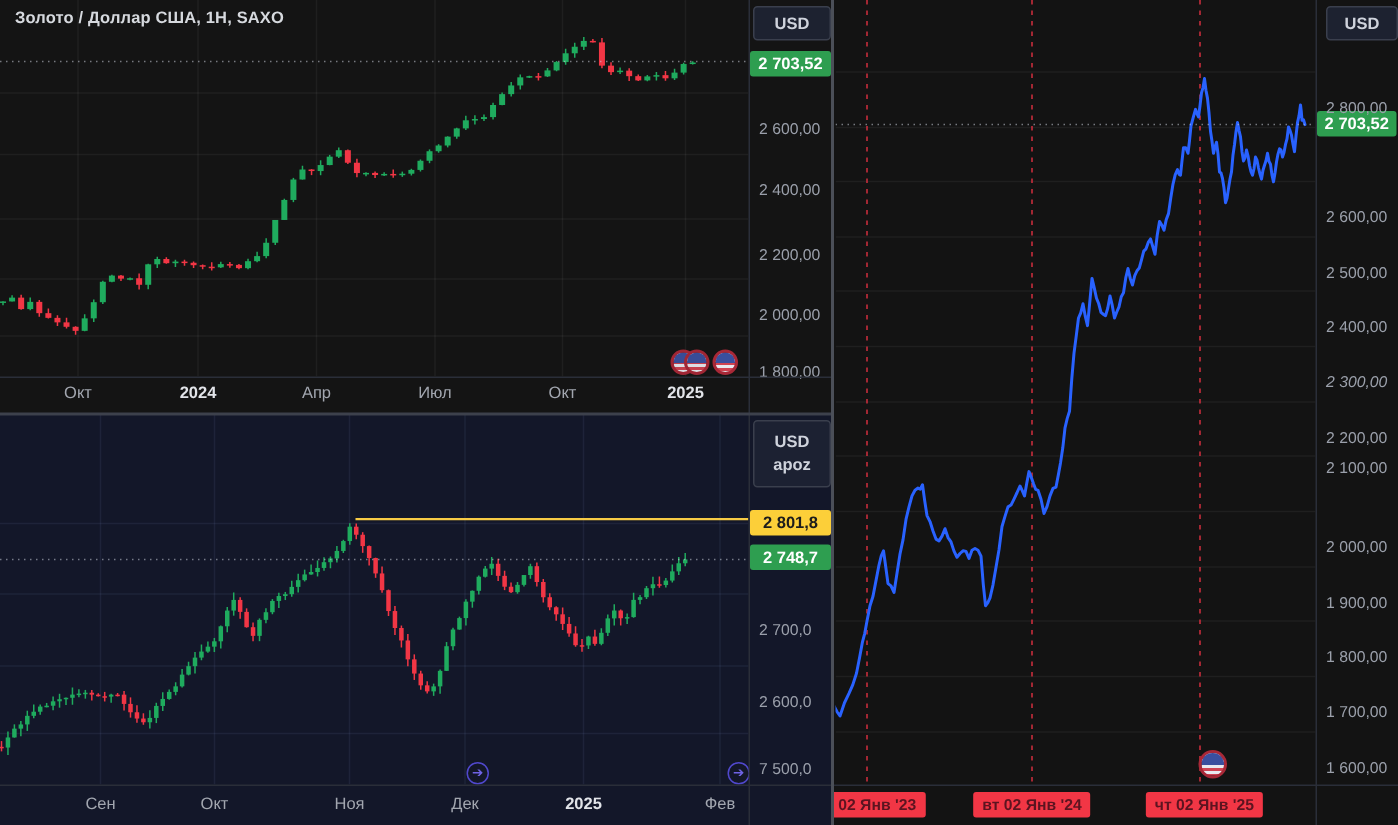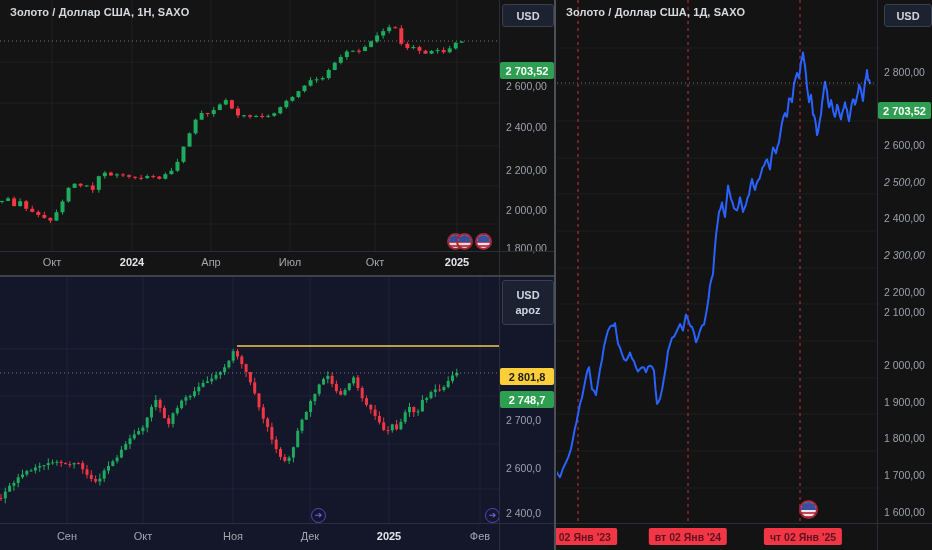--- a/index.html
+++ b/index.html
@@ -9,21 +9,21 @@
   #pane-tl{left:0;top:0;width:556px;height:276px;background:#141414;}
   #pane-bl{left:0;top:276px;width:556px;height:274px;background:#131729;}
   #pane-r{left:556px;top:0;width:376px;height:550px;background:#131313;}
   #charts{position:absolute;left:0;top:0;z-index:2;pointer-events:none;}
   .overlay{position:absolute;z-index:3;}
   .title{font-size:11px;font-weight:600;color:#d6d9de;letter-spacing:.1px;}
   .cur-box{border:1px solid #3a3f4d;background:#1d2230;color:#cfd3dc;
            font-size:11px;font-weight:600;border-radius:3px;text-align:center;
            display:flex;flex-direction:column;justify-content:center;gap:3px;}
   .badge{font-size:11px;font-weight:600;border-radius:2px;display:flex;
-         align-items:center;justify-content:center;margin-top:28px;}
+         align-items:center;justify-content:center;}
   .sep{position:absolute;z-index:4;background:#2a2e39;}
   .ylbl{position:absolute;transform:translateY(-50%);color:#9ba0ab;font-size:10.5px;white-space:nowrap;margin-top:24px;}
   .xlbl{position:absolute;transform:translateX(-50%);color:#a2a6af;font-size:11px;white-space:nowrap;}
   .xlbl.bold{color:#e2e4e9;font-weight:700;}
   .flag{position:absolute;width:13px;height:13px;border-radius:50%;
         border:2px solid #a82837;overflow:hidden;
         background:repeating-linear-gradient(#e8e9ef 0 2px,#cf4452 2px 4px);}
   .flag::after{content:"";position:absolute;left:0;top:0;width:100%;height:50%;background:#3a4f9e;}
   .circ-arrow{position:absolute;width:13px;height:13px;border:1.5px solid #544bd6;
         border-radius:50%;color:#7468f0;font-size:9px;line-height:13px;text-align:center;opacity:.95;}
@@ -469,21 +469,20 @@
     </svg>
 
   <div class="sep" style="left:499px;top:0;width:1px;height:550px;"></div>
   <div class="sep" style="left:0;top:251px;width:556px;height:1px;"></div>
   <div class="sep" style="left:0;top:275px;width:556px;height:2px;background:#3d414c;"></div>
   <div class="sep" style="left:0;top:523px;width:932px;height:1px;"></div>
   <div class="sep" style="left:554px;top:0;width:2px;height:550px;background:#4b4f58;"></div>
   <div class="sep" style="left:877px;top:0;width:1px;height:550px;"></div>
 
   <div class="overlay title" style="left:10px;top:6px;">Золото / Доллар США, 1Н, SAXO</div>
-  <div class="overlay title" style="left:566px;top:6px;">Золото / Доллар США, 1Д, SAXO</div>
 
   <div class="overlay cur-box" style="left:502px;top:4px;width:50px;height:21px;">
     <span>USD</span>
   </div>
   <div class="overlay cur-box" style="left:502px;top:280px;width:50px;height:43px;background:#1c2132;">
     <span>USD</span>
     <span>apoz</span>
   </div>
   <div class="overlay cur-box" style="left:884px;top:4px;width:46px;height:21px;">
     <span>USD</span>
@@ -497,26 +496,26 @@
   <div id="ylbl-tl" class="overlay">
       <span class="ylbl" style="left: 506px; top: 62px;">2 600,00</span>
       <span class="ylbl" style="left: 506px; top: 103px;">2 400,00</span>
       <span class="ylbl" style="left: 506px; top: 146px;">2 200,00</span>
       <span class="ylbl" style="left: 506px; top: 186px;">2 000,00</span>
       <span class="ylbl" style="left: 506px; top: 224px;">1 800,00</span>
     </div>
   <div id="ylbl-bl" class="overlay">
       <span class="ylbl" style="left: 506px; top: 396px;">2 700,0</span>
       <span class="ylbl" style="left: 506px; top: 444px;">2 600,0</span>
-      <span class="ylbl" style="left: 506px; top: 489px;">2 400,0</span>
+      <span class="ylbl" style="left: 506px; top: 489px;">7 500,0</span>
     </div>
   <div id="ylbl-r" class="overlay">
       <span class="ylbl" style="left: 884px; top: 48px;">2 800,00</span>
       <span class="ylbl" style="left: 884px; top: 121px;">2 600,00</span>
-      <span class="ylbl" style="left: 884px; top: 158px; font-style: italic;">2 500,00</span>
+      <span class="ylbl" style="left: 884px; top: 158px;">2 500,00</span>
       <span class="ylbl" style="left: 884px; top: 194px;">2 400,00</span>
       <span class="ylbl" style="left: 884px; top: 231px; font-style: italic;">2 300,00</span>
       <span class="ylbl" style="left: 884px; top: 268px;">2 200,00</span>
       <span class="ylbl" style="left: 884px; top: 288px;">2 100,00</span>
       <span class="ylbl" style="left: 884px; top: 341px;">2 000,00</span>
       <span class="ylbl" style="left: 884px; top: 378px; text-align: center;">1 900,00</span>
       <span class="ylbl" style="left: 884px; top: 414px;">1 800,00</span>
       <span class="ylbl" style="left: 884px; top: 451px; text-align: right;">1 700,00</span>
       <span class="ylbl" style="left: 884px; top: 488px;">1 600,00</span>
     </div>

